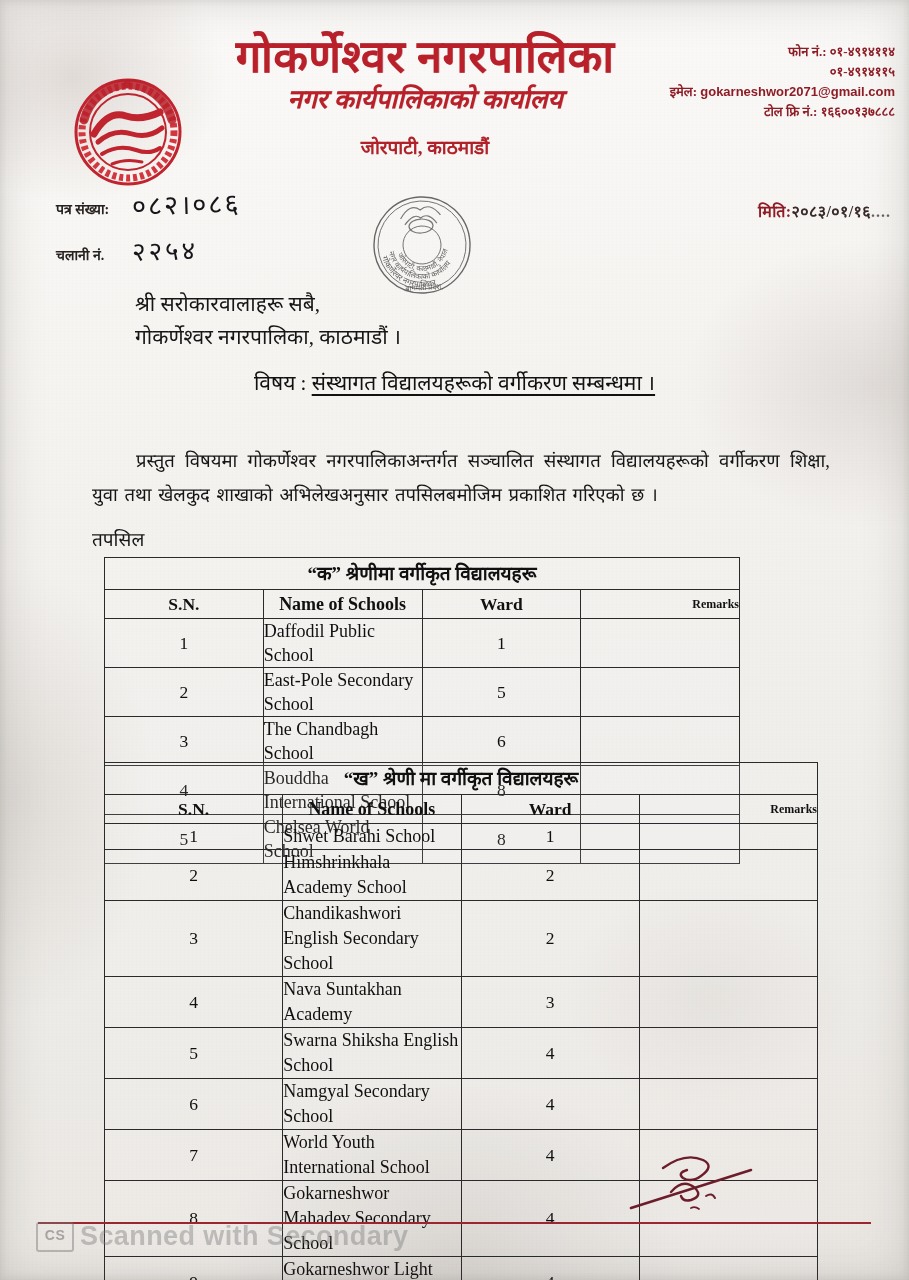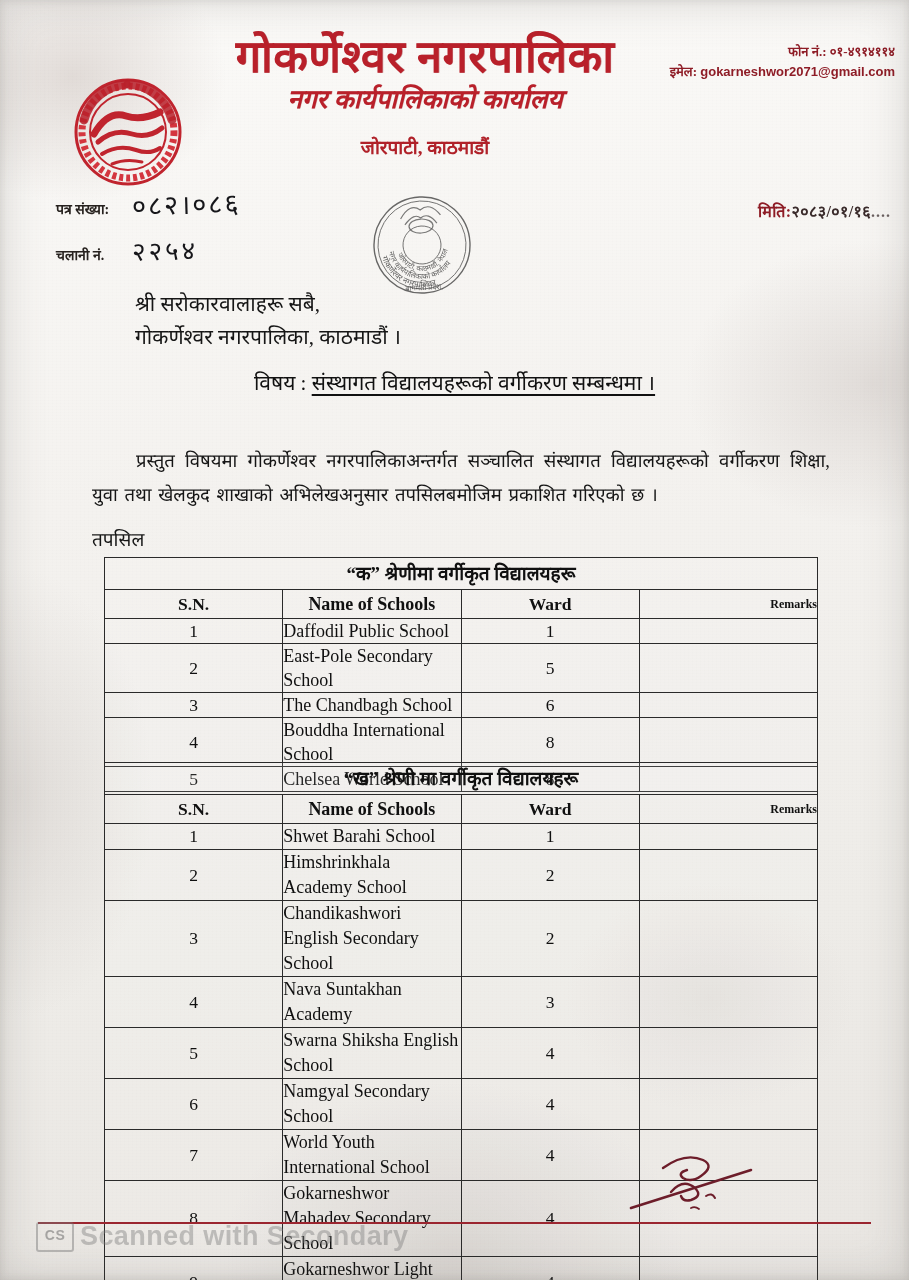--- a/index.html
+++ b/index.html
@@ -195,21 +195,21 @@
   }
   .tapasil {
     position: absolute;
     left: 92px; top: 526px;
     font-size: 19px;
     color: #151515;
   }
 
   
   .tbl-wrap { position: absolute; }
-  .tbl-wrap.t1 { left: 104px; top: 557px; width: 714px; }
+  .tbl-wrap.t1 { left: 104px; top: 557px; width: 636px; }
   .tbl-wrap.t2 { left: 104px; top: 762px; width: 714px; }
 
   table.doc {
     width: 100%;
     border-collapse: collapse;
     table-layout: fixed;
     background: rgba(255,255,255,0.10);
   }
   table.doc td, table.doc th {
     border: 1.3px solid #2a2a2a;
@@ -329,22 +329,29 @@
         <div class="org-sub1">नगर कार्यपालिकाको कार्यालय</div>
         <div class="org-sub2">जोरपाटी, काठमाडौं</div>
       </div>
 
       <div class="contact">
         <div class="row">
           <span class="lbl">फोन नं.:</span>
           <span class="val">०१-४९१४११४</span>
         </div>
         <div class="row">
+          <span class="val">०१-४९१४११५</span>
+        </div>
+        <div class="row">
           <span class="lbl">इमेल:</span>
           <span class="email-val">gokarneshwor2071@gmail.com</span>
+        </div>
+        <div class="row">
+          <span class="lbl">टोल फ्रि नं.:</span>
+          <span class="val">१६६००१३७८८८</span>
         </div>
       </div>
     </div>
 
     <div class="ref-block">
       <div class="ref-line">
         <span class="ref-lbl">पत्र संख्या:</span>
         <span class="hand">०८२।०८६</span>
       </div>
       <div class="ref-line">

